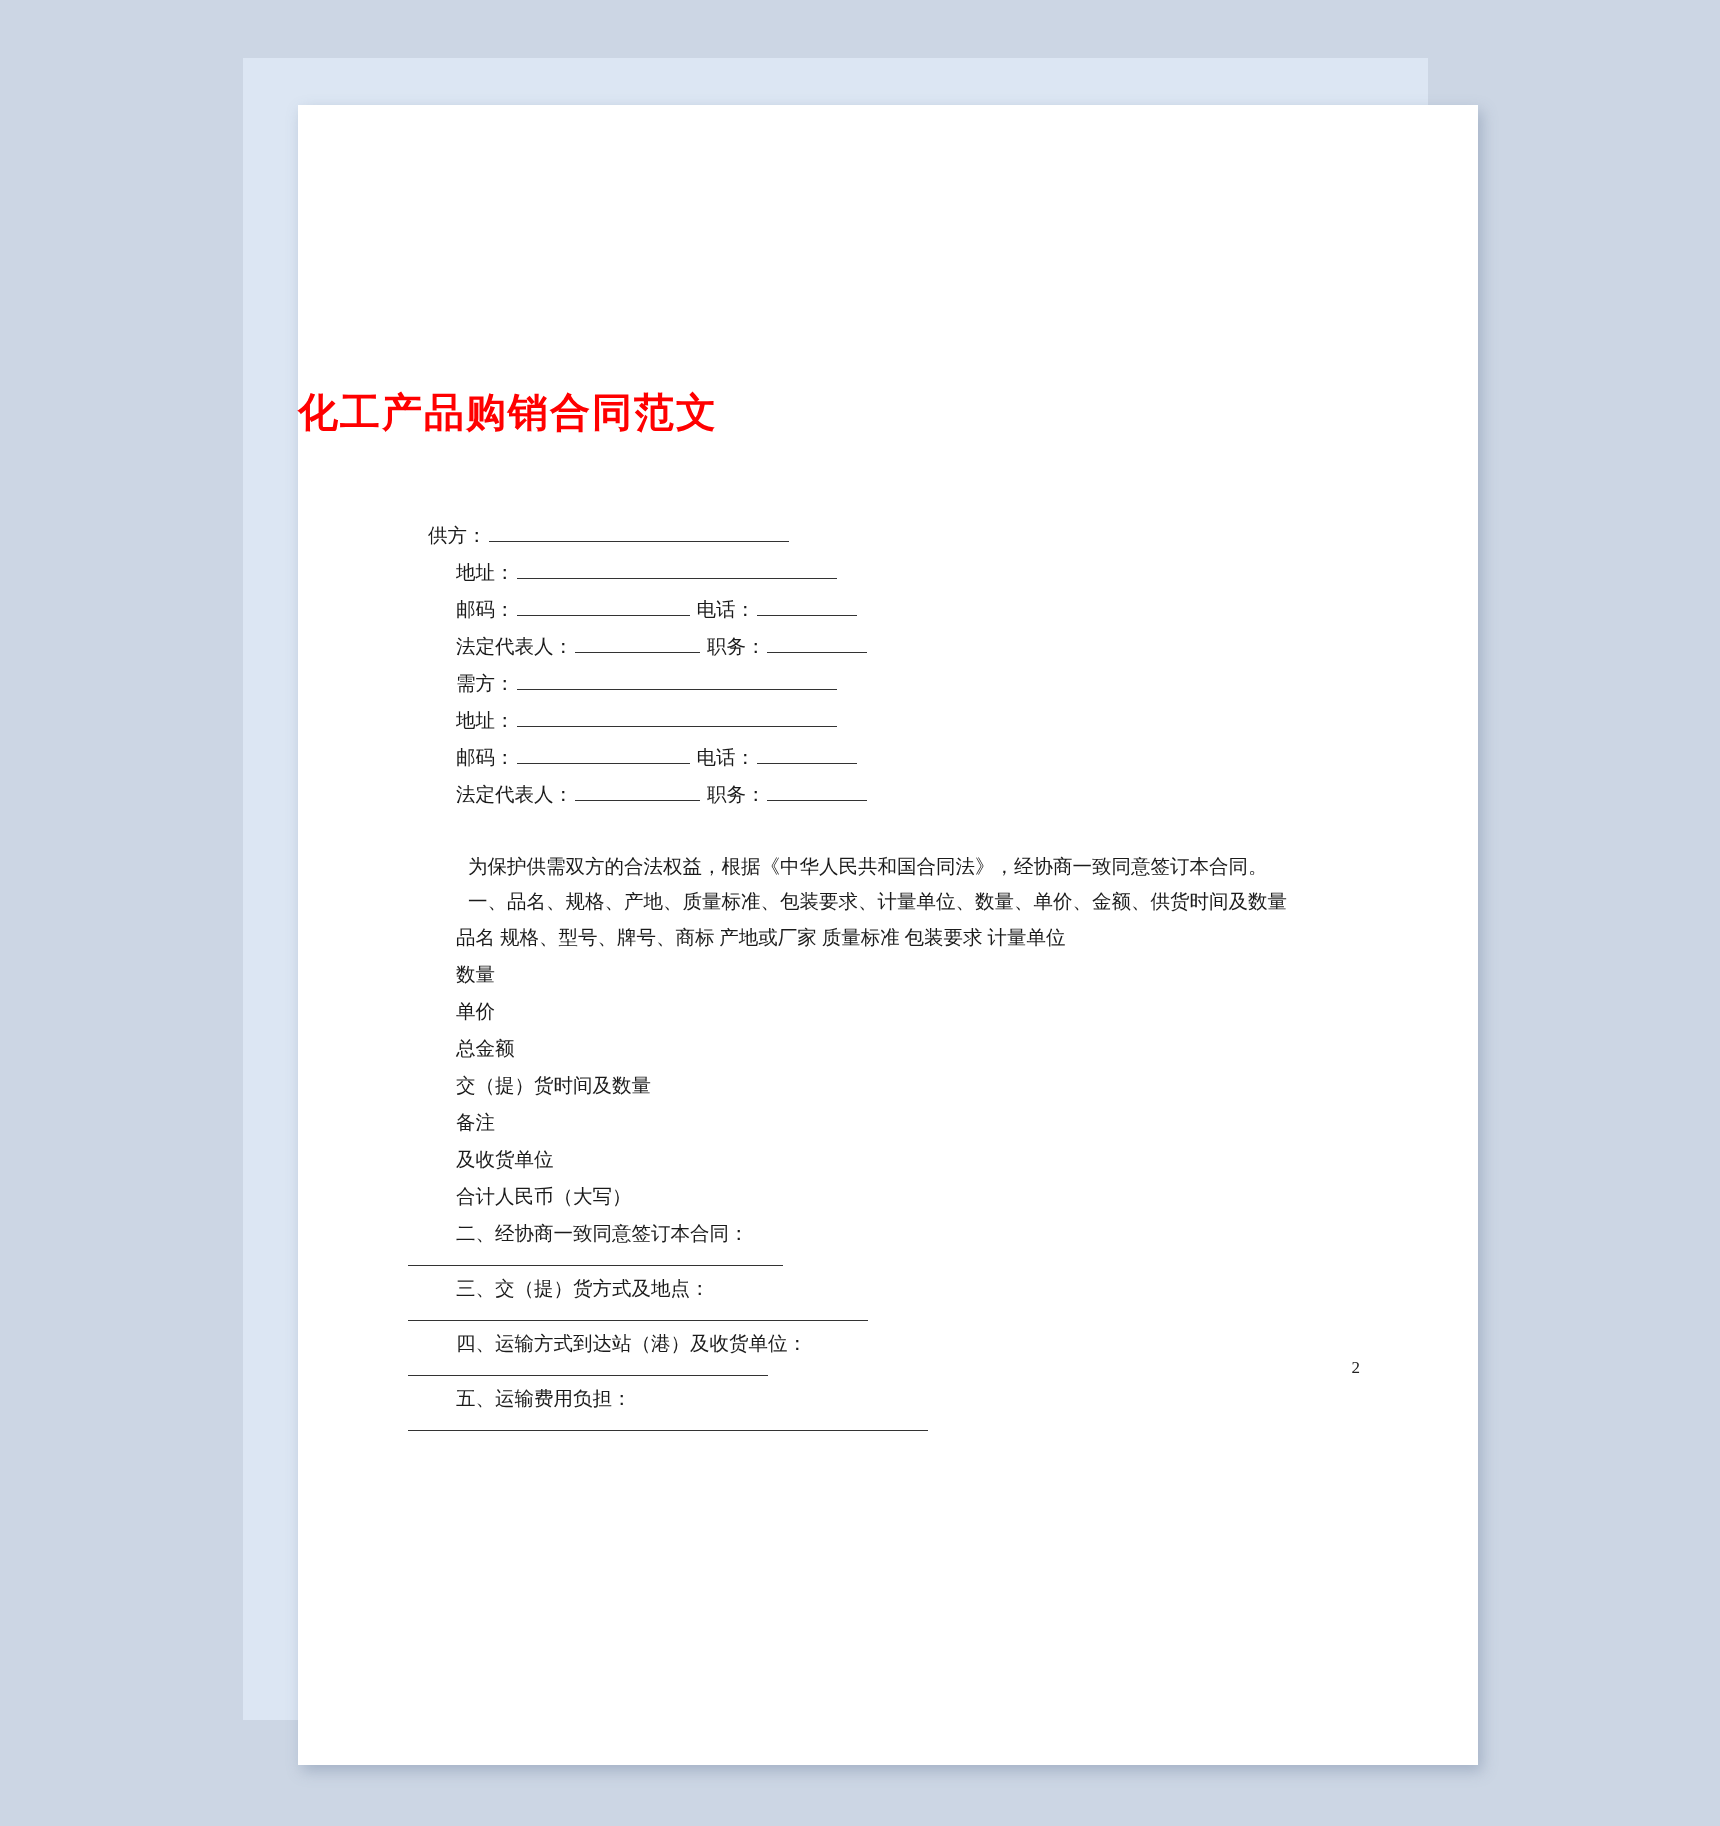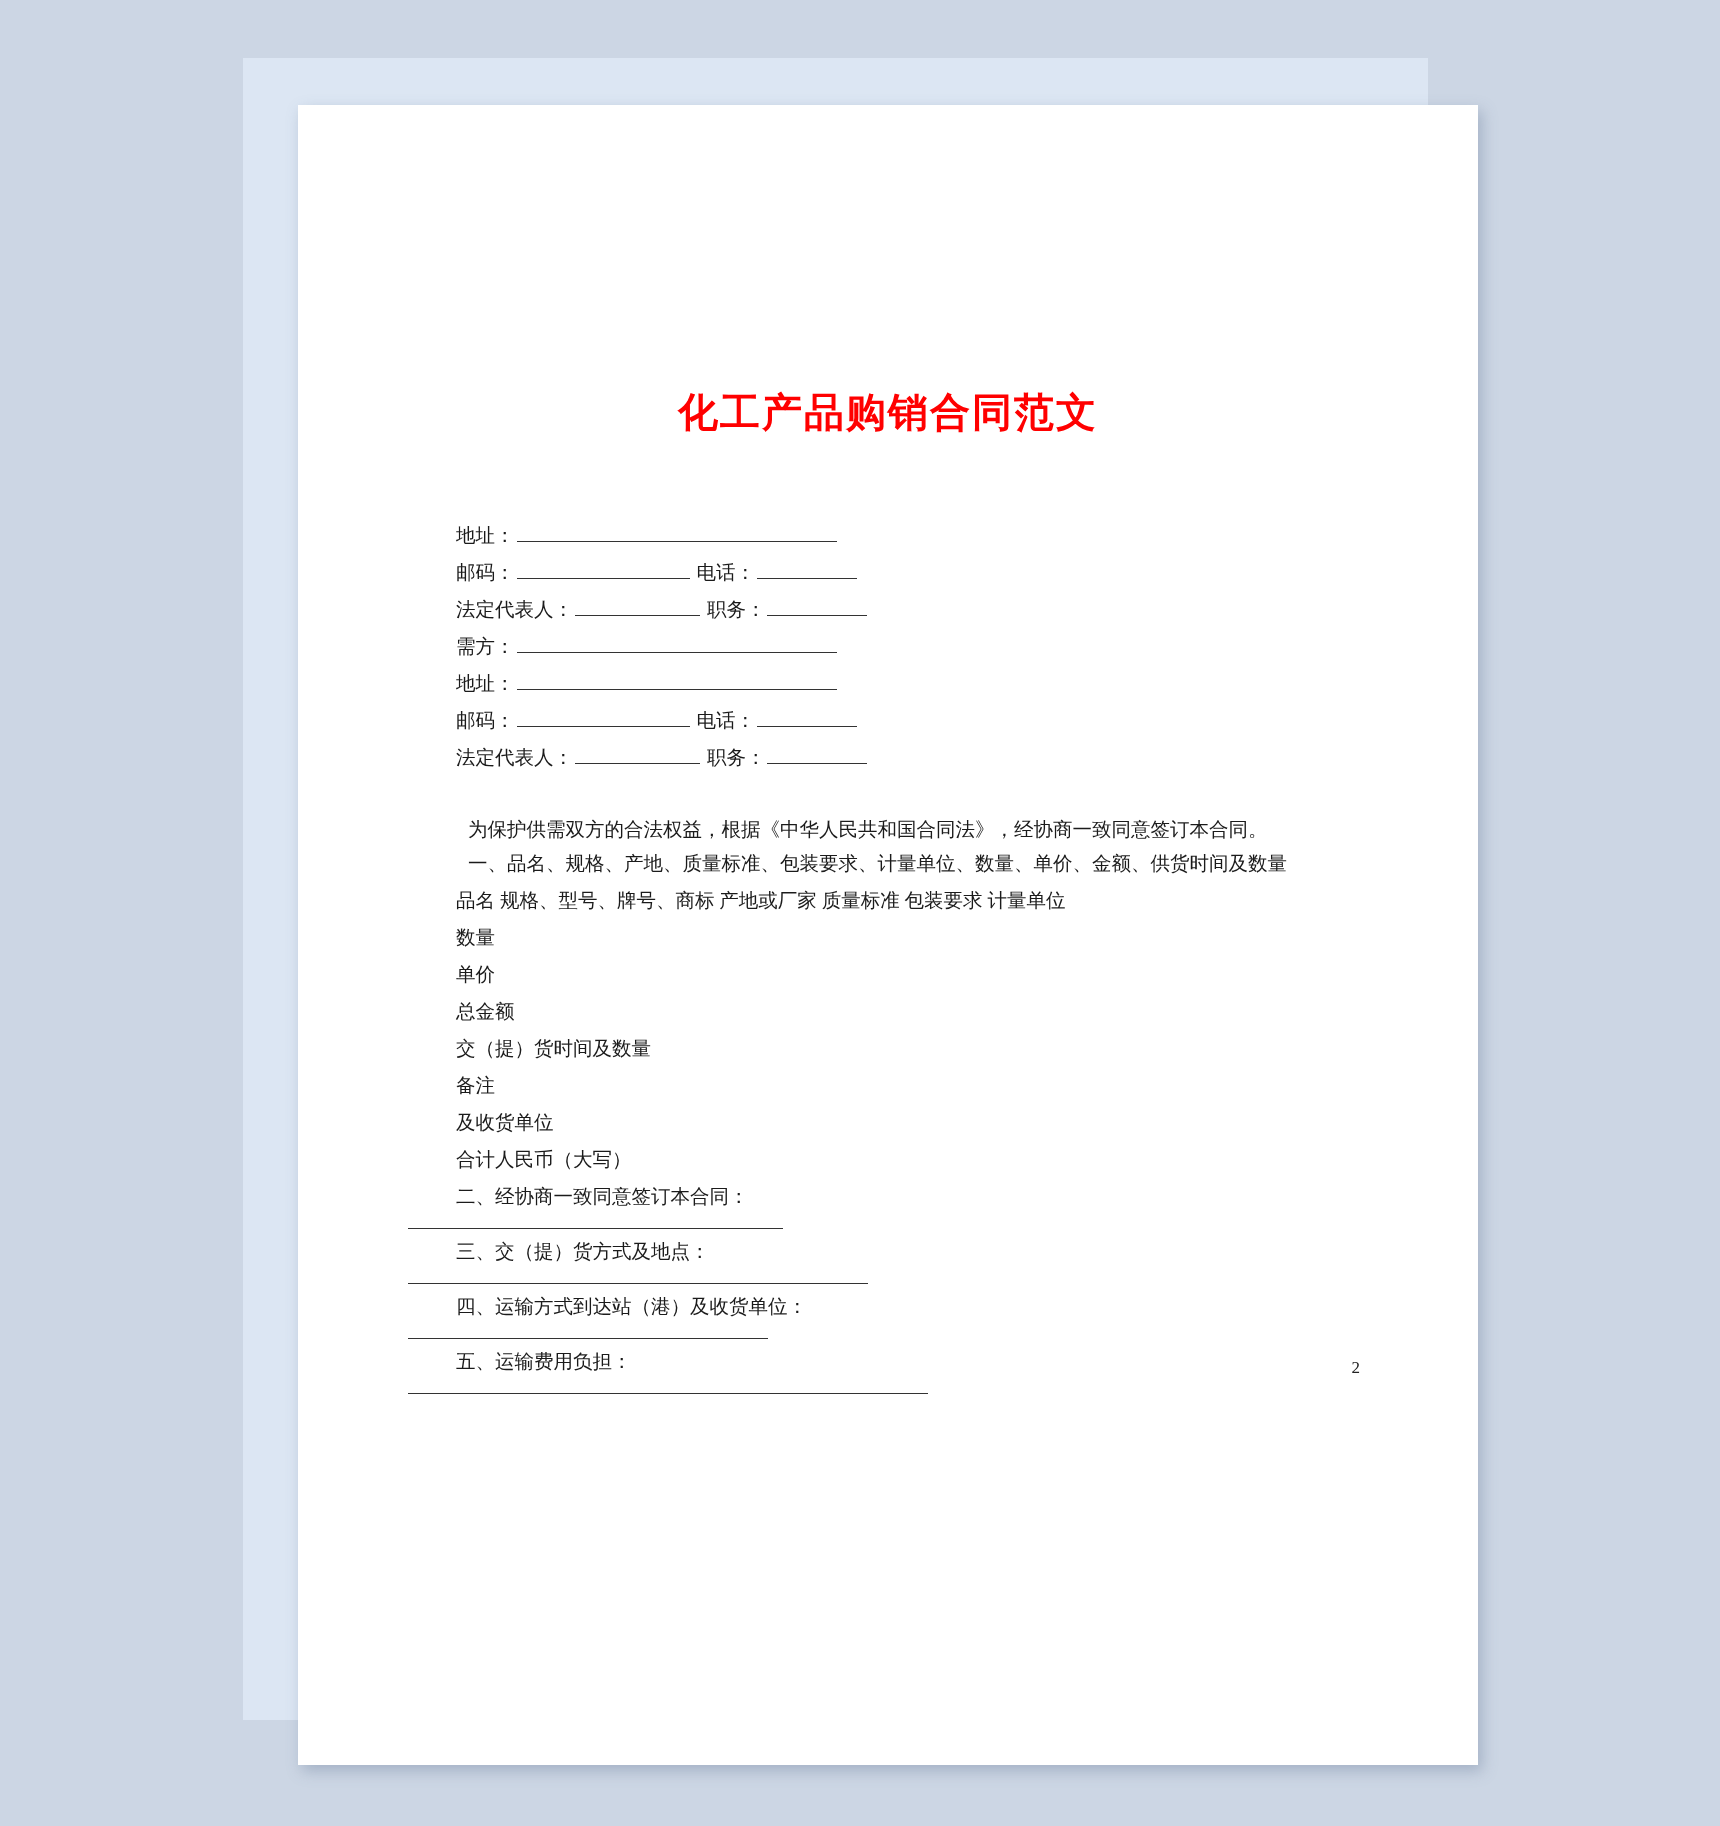--- a/index.html
+++ b/index.html
@@ -38,21 +38,21 @@
     left: 0;
     top: 0;
     width: 100%;
     height: 100%;
   }
   .doc-title {
     position: absolute;
     left: 0;
     top: 280px;
     width: 100%;
-    text-align: center;
+    text-align: left;
     color: #ff0000;
     font-size: 40px;
     font-weight: bold;
     letter-spacing: 2px;
     font-family: "Liberation Sans", "DejaVu Sans", sans-serif;
   }
   .body-block {
     position: absolute;
     left: 0px;
     top: 412px;
@@ -118,20 +118,23 @@
 
 <div class="back-sheet"></div>
 
 <div class="page">
   <div class="page-inner">
 
     <div class="doc-title">化工产品购销合同范文</div>
 
     <div class="body-block">
 
+      <div class="line indent0">
+        <span>供方：</span><span class="u u-xl"></span>
+      </div>
 
       <div class="line">
         <span>地址：</span><span class="u u-lg"></span>
       </div>
 
       <div class="line">
         <span>邮码：</span><span class="u u-md"></span>
         <span>电话：</span><span class="u u-sm"></span>
       </div>
 

